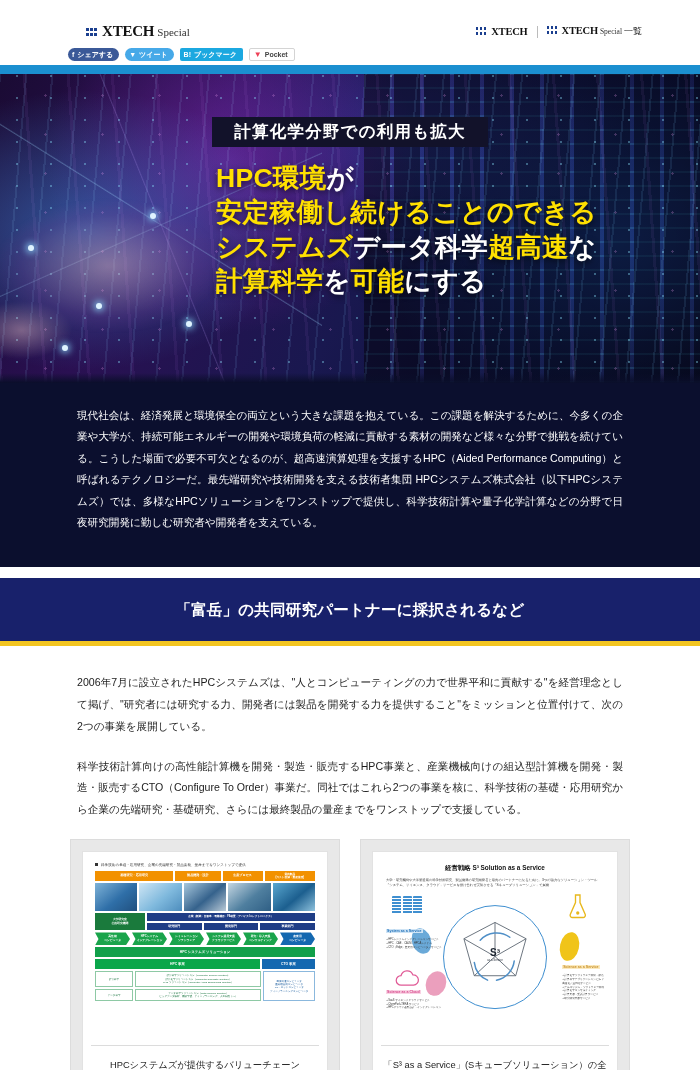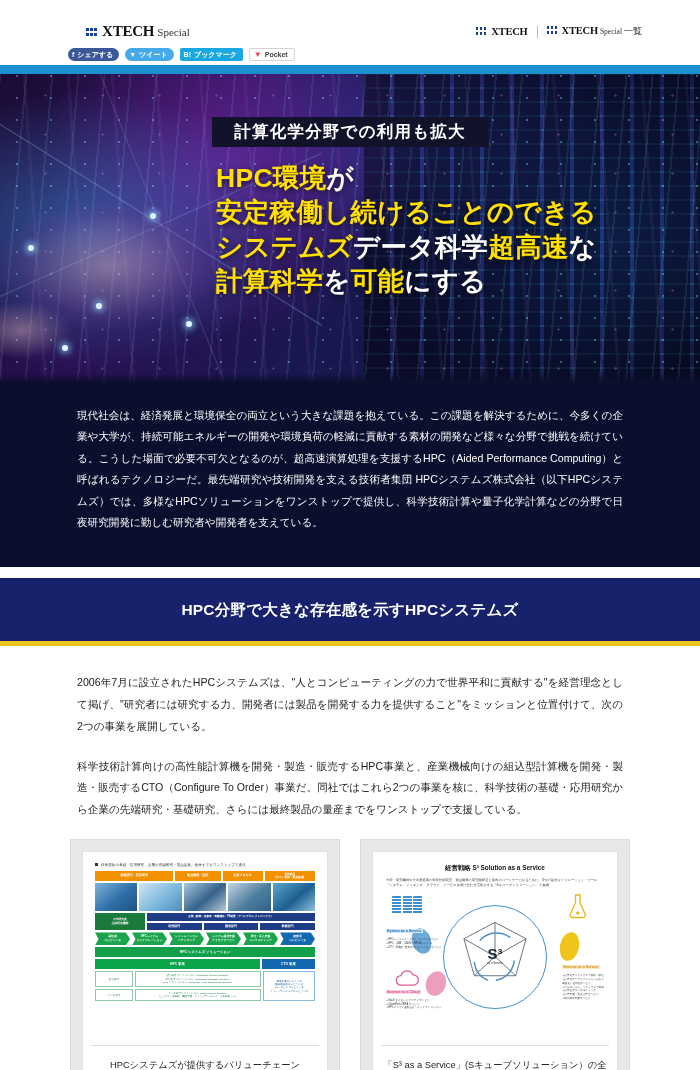--- a/index.html
+++ b/index.html
@@ -318,21 +318,21 @@
   }
   .cube {
     position:absolute; left:50%; top:50%; transform:translate(-50%,-50%);
     width:74px; height:74px;
   }
   .cube svg { width:100%; height:100%; }
   .s3-label {
     position:absolute; left:50%; top:50%; transform:translate(-50%,-50%);
     text-align:center; color:#1b2430; line-height:1;
   }
-  .s3-label .big { font-size:15px; font-weight:700; }
+  .s3-label .big { font-size:10px; font-weight:700; }
   .s3-label .sub { font-size:2.8px; margin-top:1px; }
   .blob { position:absolute; border-radius:50%; }
   .blob-blue { width:19px; height:26px; background:#6aa9d8; left:26px; top:36px; transform:rotate(-18deg); }
   .blob-yellow { width:19px; height:29px; background:#f0c419; right:25px; top:40px; transform:rotate(12deg); }
   .blob-pink { width:20px; height:25px; background:#eb9fbd; left:40px; bottom:22px; transform:rotate(20deg); }
 
   .svc { position:absolute; }
   .svc .ttl { font-weight:700; font-size:3.6px; padding:0 1px; display:inline-block; }
   .svc ul { list-style:none; margin-top:1.5px; }
   .svc li { font-size:2.6px; line-height:1.5; color:#333; white-space:nowrap; }
@@ -421,21 +421,21 @@
   </div>
 </div>
 
 <div class="intro">
   <p>現代社会は、経済発展と環境保全の両立という大きな課題を抱えている。この課題を解決するために、今多くの企業や大学が、持続可能エネルギーの開発や環境負荷の軽減に貢献する素材の開発など様々な分野で挑戦を続けている。こうした場面で必要不可欠となるのが、超高速演算処理を支援するHPC（Aided Performance Computing）と呼ばれるテクノロジーだ。最先端研究や技術開発を支える技術者集団 HPCシステムズ株式会社（以下HPCシステムズ）では、多様なHPCソリューションをワンストップで提供し、科学技術計算や量子化学計算などの分野で日夜研究開発に勤しむ研究者や開発者を支えている。</p>
 </div>
 
 <div class="section-gap"></div>
 
 <div class="blue-banner">
-  <div class="bl">HPC分野で大きな存在感を示すHPCシステムズ</div>
+  <div class="bl">「富岳」の共同研究パートナーに採択されるなど</div>
 </div>
 
 <div class="body-wrap">
   <p>2006年7月に設立されたHPCシステムズは、"人とコンピューティングの力で世界平和に貢献する"を経営理念として掲げ、"研究者には研究する力、開発者には製品を開発する力を提供すること"をミッションと位置付けて、次の2つの事業を展開している。</p>
   <p>科学技術計算向けの高性能計算機を開発・製造・販売するHPC事業と、産業機械向けの組込型計算機を開発・製造・販売するCTO（Configure To Order）事業だ。同社ではこれら2つの事業を核に、科学技術の基礎・応用研究から企業の先端研究・基礎研究、さらには最終製品の量産までをワンストップで支援している。</p>
 
   <div class="cards">
 
     <div class="card">
       <div class="card-figure">

